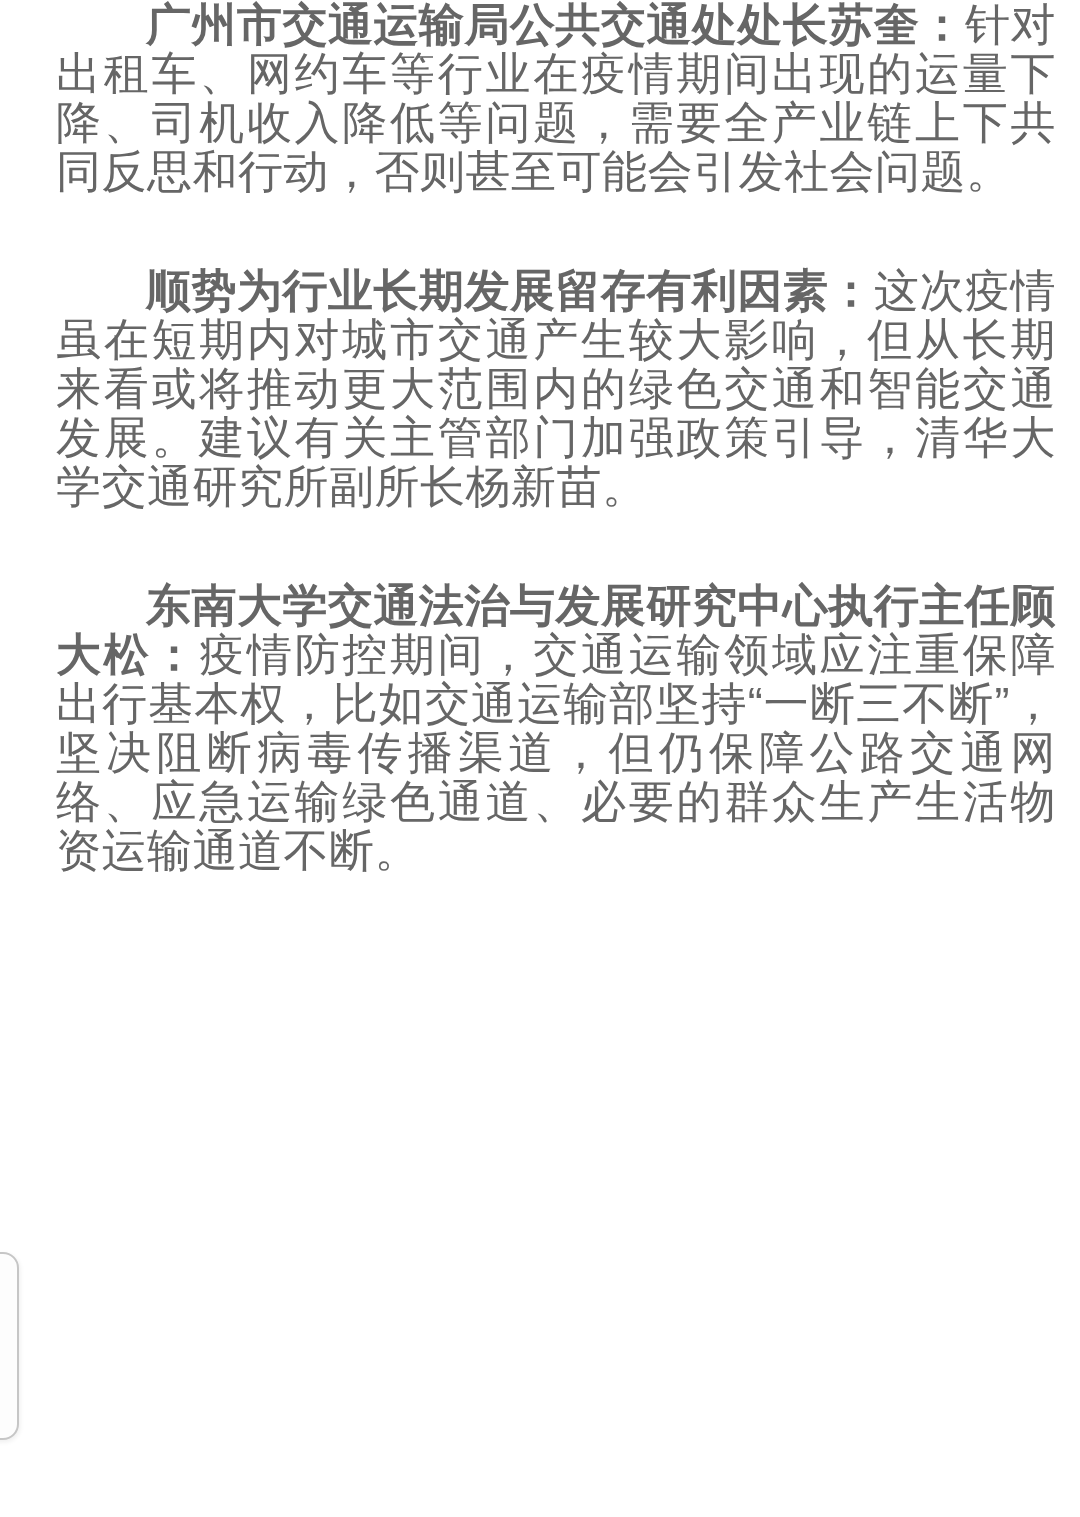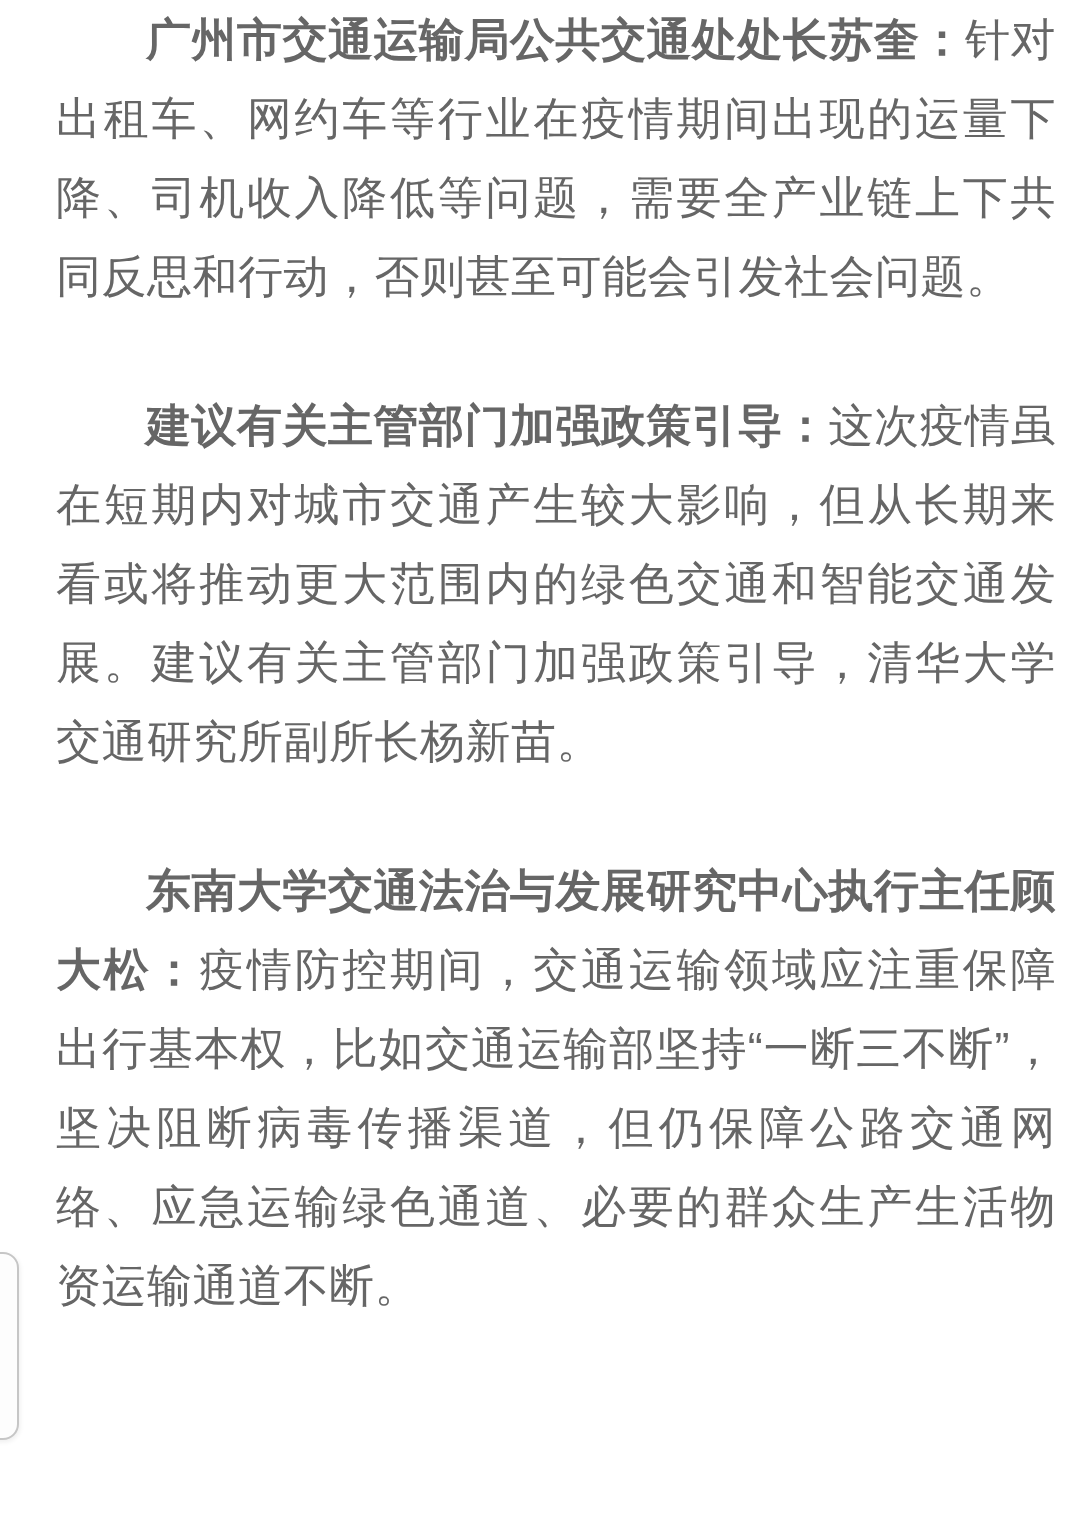--- a/index.html
+++ b/index.html
@@ -11,21 +11,21 @@
     width: 1080px;
     height: 1517px;
     position: relative;
     overflow: hidden;
     font-family: "Liberation Sans", sans-serif;
   }
   .article {
     padding: 0 24px 0 56px;
     color: #666666;
     font-size: 45px;
-    line-height: 79px;
+    line-height: 49px;
     text-align: justify;
     letter-spacing: 0.5px;
   }
   .article p {
     margin: 0 0 70px 0;
     text-indent: 2em;
   }
   .article p:last-child {
     margin-bottom: 0;
   }
@@ -45,18 +45,18 @@
     box-shadow: 1px 2px 5px rgba(0,0,0,0.07);
   }
 </style>
 </head>
 <body>
 
 <main class="article">
   <p><span class="speaker">广州市交通运输局公共交通处处长苏奎：</span><span>针对出租车、网约车等行业在疫情期间出现的运量下降、司机收入降低等问题，需要全产业链上下共同反思和行动，否则甚至可能会引发社会问题。</span></p>
 
 
-  <p><span class="speaker">建议有关主管部门加强政策引导：</span><span>这次疫情虽在短期内对城市交通产生较大影响，但从长期来看或将推动更大范围内的绿色交通和智能交通发展。建议有关主管部门加强政策引导，清华大学交通研究所副所长杨新苗。</span></p>
+  <p><span class="speaker">顺势为行业长期发展留存有利因素：</span><span>这次疫情虽在短期内对城市交通产生较大影响，但从长期来看或将推动更大范围内的绿色交通和智能交通发展。建议有关主管部门加强政策引导，清华大学交通研究所副所长杨新苗。</span></p>
 
   <p><span class="speaker">东南大学交通法治与发展研究中心执行主任顾大松：</span><span>疫情防控期间，交通运输领域应注重保障出行基本权，比如交通运输部坚持“一断三不断”，坚决阻断病毒传播渠道，但仍保障公路交通网络、应急运输绿色通道、必要的群众生产生活物资运输通道不断。</span></p>
 </main>
 
 <div class="edge-handle"></div>
 
 </body></html>

